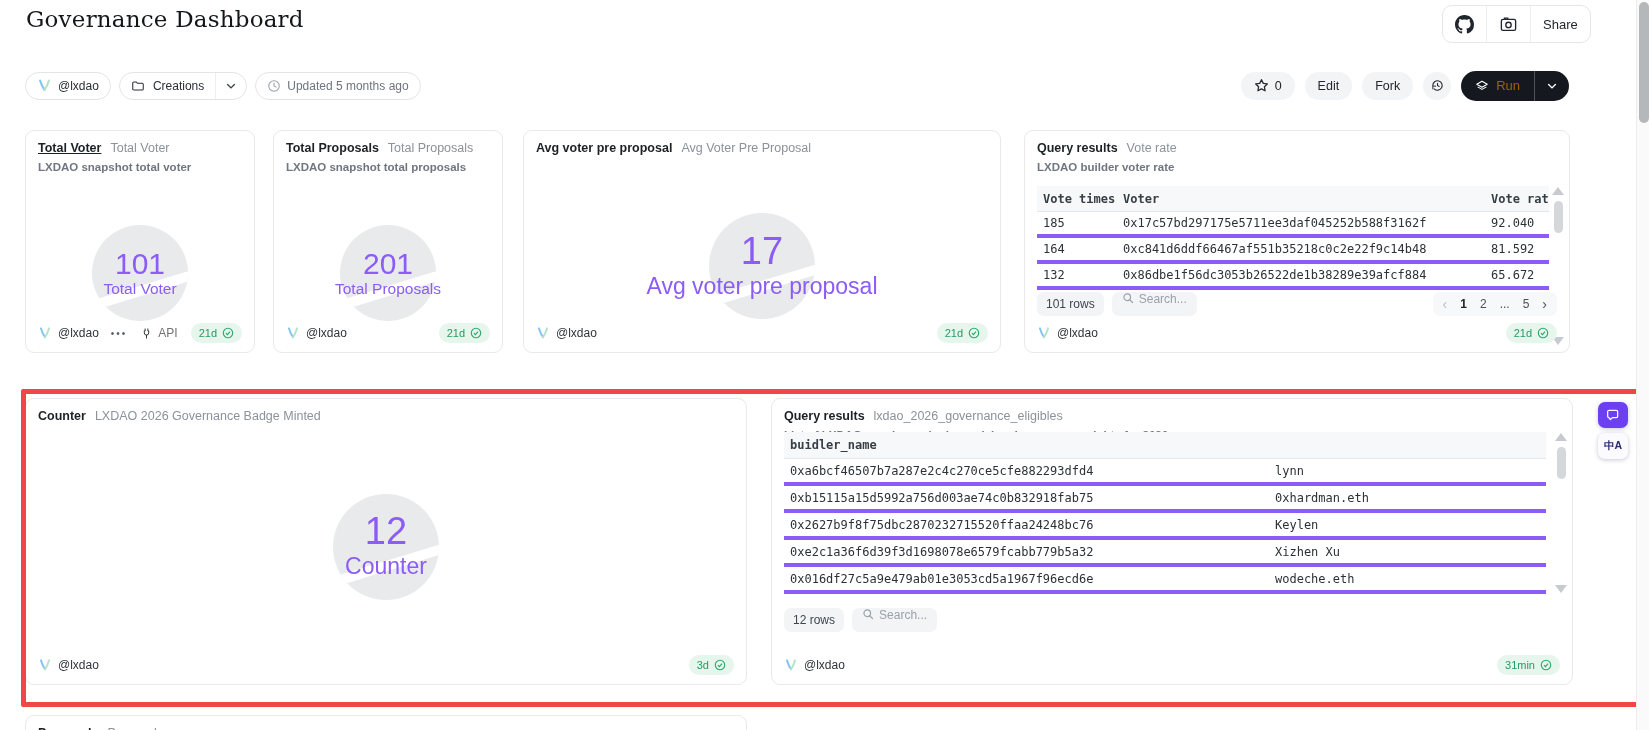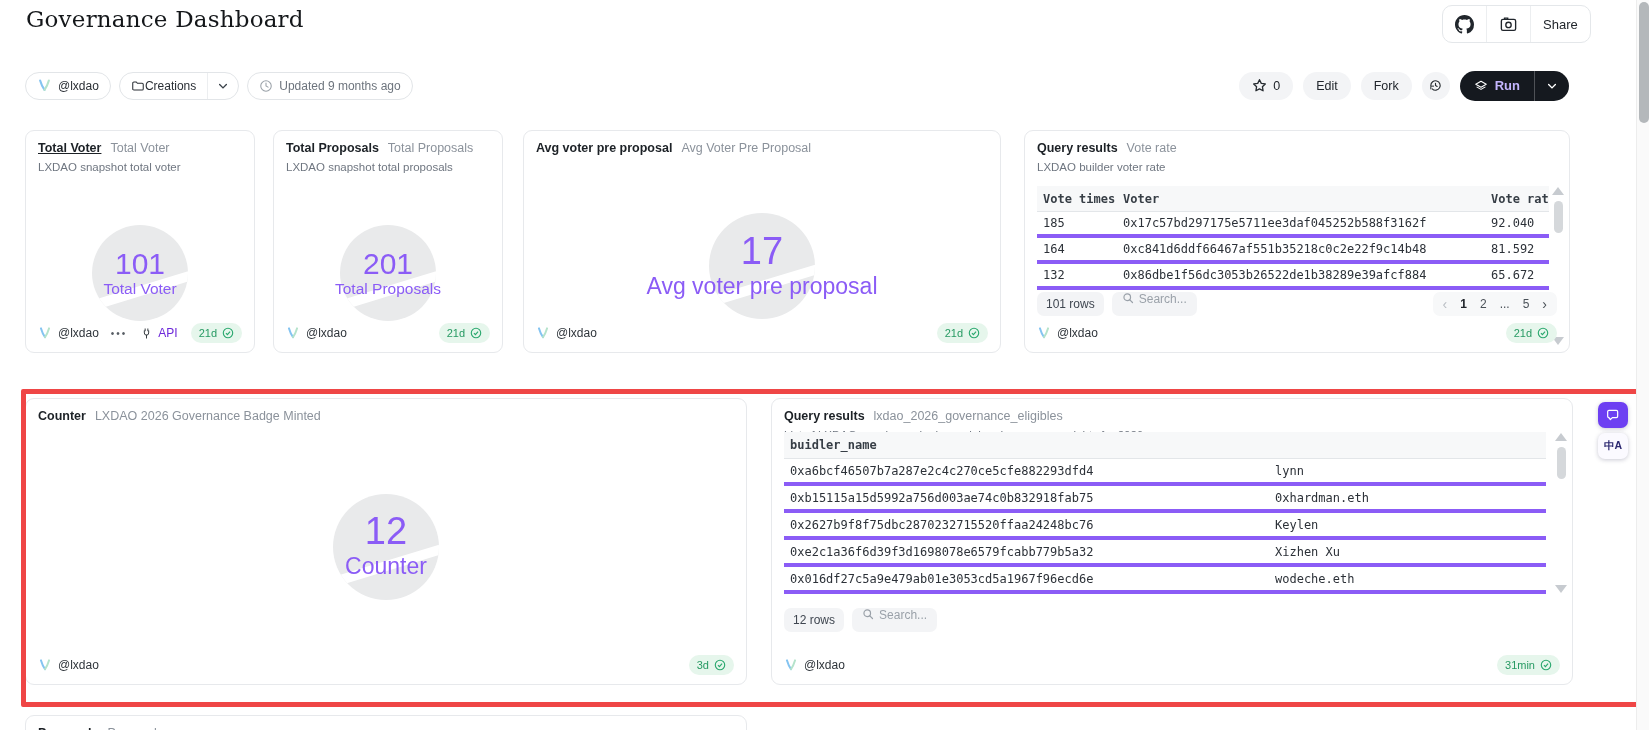--- a/index.html
+++ b/index.html
@@ -14,47 +14,47 @@
   .top-seg { display:flex; align-items:center; justify-content:center; padding:0 12px; cursor:pointer; }
   .top-seg + .top-seg { border-left:1px solid #eceef0; }
   .top-seg .lbl { font-size:13px; color:#21262c; }
 
   
   .toolbar { position:absolute; left:25px; top:71px; right:80px; height:29px; display:flex; align-items:center; }
   .pill { display:inline-flex; align-items:center; gap:6px; height:28px; padding:0 11px;
     border:1px solid #e2e5e8; border-radius:999px; background:#fff; font-size:12px; color:#2a2f35; }
   .pill-group { display:inline-flex; align-items:stretch; height:28px; border:1px solid #e2e5e8;
     border-radius:999px; background:#fff; overflow:hidden; margin-left:8px; }
-  .pill-group .seg { display:flex; align-items:center; gap:0; padding:0 11px; font-size:12px; color:#2a2f35; }
+  .pill-group .seg { display:flex; align-items:center; gap:8px; padding:0 11px; font-size:12px; color:#2a2f35; }
   .pill-group .seg + .seg { border-left:1px solid #eceef0; padding:0 9px; }
   .muted-pill { margin-left:8px; color:#6d747d; }
   .right-actions { position:absolute; right:0; top:0; height:29px; display:flex; align-items:center; gap:10px; }
   .gpill { display:inline-flex; align-items:center; gap:6px; height:28px; padding:0 13px;
     border-radius:999px; background:#f3f4f6; font-size:12.5px; color:#21262c; cursor:pointer; }
   .gpill.circ { width:28px; padding:0; justify-content:center; }
   .run-group { display:inline-flex; align-items:stretch; height:30px; border-radius:999px;
     background:#15191f; overflow:hidden; cursor:pointer; }
-  .run-group .seg { display:flex; align-items:center; gap:7px; padding:0 14px; color:#c4b5fd;
-    font-size:13px; font-weight:700; }
+  .run-group .seg { display:flex; align-items:center; gap:7px; padding:0 14px; color:#a16207;
+    font-size:13px; font-weight:400; }
   .run-group .seg.caret { padding:0 11px; border-left:1px solid rgba(255,255,255,.25); }
 
   
   .card { position:absolute; background:#fff; border:1px solid #e7e9ec; border-radius:9px; }
   .card-head { position:absolute; left:12px; top:10px; right:12px; display:flex; align-items:baseline;
     gap:9px; white-space:nowrap; overflow:hidden; }
   .card-title { font-size:12.5px; font-weight:700; color:#1c2126; }
   .card-title.u { text-decoration:underline; cursor:pointer; }
   .card-sub { font-size:12.5px; color:#8b929b; }
-  .card-desc { position:absolute; left:12px; top:30px; font-size:11.5px; color:#6f7680; }
+  .card-desc { position:absolute; left:12px; top:30px; font-size:11.5px; color:#6f7680;font-weight:bold; }
   .card-foot { position:absolute; left:12px; right:12px; bottom:9px; display:flex;
     align-items:center; justify-content:space-between; }
   .owner { display:inline-flex; align-items:center; gap:6px; font-size:12px; color:#2f353b; cursor:pointer; }
   .foot-right { display:inline-flex; align-items:center; gap:13px; }
   .dots { font-size:10px; letter-spacing:2px; color:#565c63; cursor:pointer; }
-  .api { display:inline-flex; align-items:center; gap:5px; font-size:12px; color:#6d28d9; cursor:pointer; }
+  .api { display:inline-flex; align-items:center; gap:5px; font-size:12px; color:#737373; cursor:pointer; }
   .badge { display:inline-flex; align-items:center; gap:5px; height:20px; padding:0 8px;
     background:#e6f6ec; border-radius:999px; font-size:11px; color:#279a63; }
 
   
   .gauge { position:absolute; left:0; right:0; display:flex; align-items:center; justify-content:center; }
   .gauge-circle { position:absolute; border-radius:50%; background:#e9eaeb; overflow:hidden; }
   .gauge-slash { position:absolute; left:-20%; width:140%; height:10px; background:#fff;
     top:64%; transform:rotate(-17deg); }
   .gauge-text { position:relative; z-index:1; text-align:center; color:#8b5cf6; }
   .gauge-value { font-weight:500; line-height:1.05; }
@@ -166,21 +166,21 @@
       </span>
     </span>
 
     <span class="pill muted-pill">
       <span>
         <svg width="14" height="14" viewBox="0 0 24 24" fill="none" stroke="#9aa1a8" stroke-width="1.8" stroke-linecap="round">
             <circle cx="12" cy="12" r="9"></circle>
             <path d="M12 7v5l3.5 2"></path>
           </svg>
       </span>
-      <span>Updated 9 months ago</span>
+      <span>Updated 5 months ago</span>
     </span>
 
     <span class="right-actions">
       <span class="gpill">
         <span>
           <svg width="15" height="15" viewBox="0 0 16 16" fill="none" stroke="#272c31" stroke-width="1.4" stroke-linejoin="round">
               <path d="M8 1.8l1.9 3.9 4.3.6-3.1 3 .7 4.3L8 11.6l-3.8 2 .7-4.3-3.1-3 4.3-.6z"></path>
             </svg>
         </span>
         <span>0</span>

